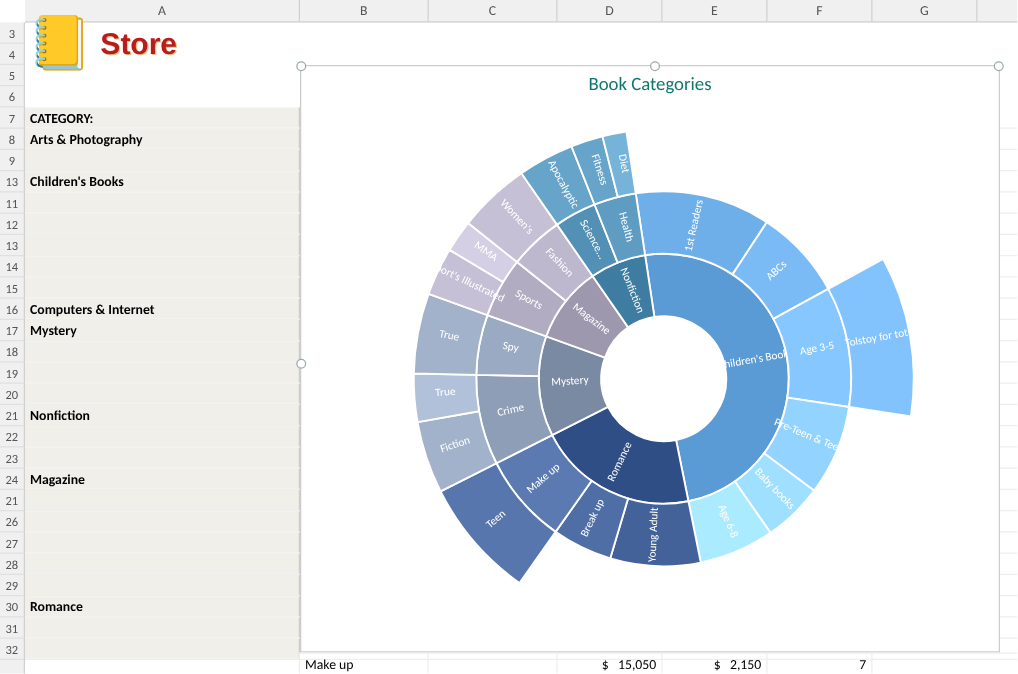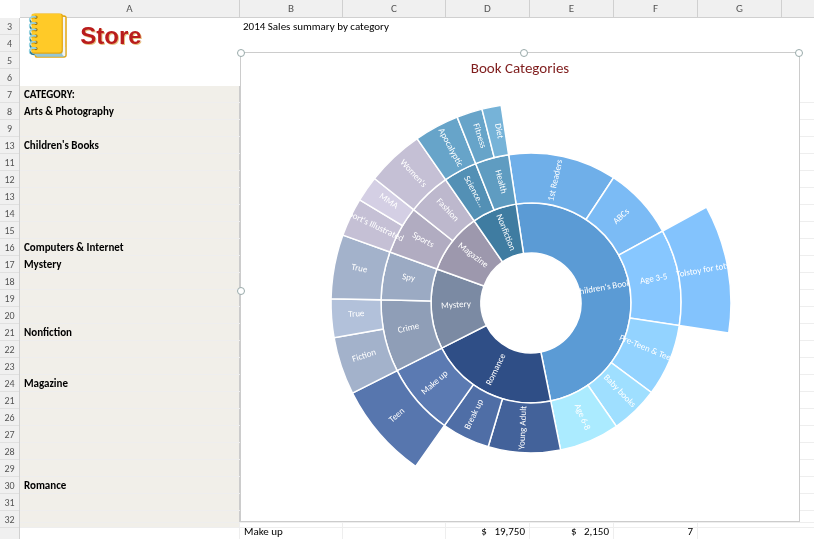--- a/index.html
+++ b/index.html
@@ -26,21 +26,21 @@
 .cell-row .cellA { width: 220px; border-right: 1px solid #ccc; padding: 0 4px; background: #f1efe9; font-size: 11px; line-height: 17px; }
 .cell-row .cellA.bold { font-weight: bold; }
 .top-area { height: 68px; position: relative; }
 .store-logo { position: absolute; left: 2px; top: -8px; display:flex; align-items:center; }
 .book-icon { font-size: 42px; margin-right: 6px; }
 .store-text { font-family: 'Arial Black', sans-serif; font-size: 24px; font-weight: 900; color: #b91c1c; text-shadow: 1px 1px 0 #e6c07e; }
 .title-cell { position: absolute; left: 223px; top: 2px; font-size: 11px; }
 
 
 .chart-box { position: absolute; left: 240px; top: 52px; width: 560px; height: 470px; background: #fff; border: 1px solid #ccc; }
-.chart-title { text-align: center; font-size: 15px; color: #7f1d1d; margin-top: 6px; font-family: Calibri, sans-serif; }
+.chart-title { text-align: center; font-size: 15px; color: #0f766e; margin-top: 6px; font-family: Calibri, sans-serif; }
 .sunburst { position: absolute; top: 40px; left: 80px; }
 .resize-handle { position: absolute; width: 8px; height: 8px; border: 1px solid #9aa; background: #fff; border-radius: 50%; }
 
 
 .bottom-vals { position:absolute; bottom:0; left:20px; right:0; height:17px; display:flex; font-size:11px; border-top:1px solid #eee; }
 .bottom-vals div { border-right: 1px solid #eee; line-height:17px; padding:0 4px; }
 
 text { font-family: Calibri, sans-serif; fill: #fff; font-size: 9px; }
 </style>
 </head>
@@ -89,21 +89,20 @@
     <div>32</div>
   </div>
 
 <div class="cells">
 
   <div class="top-area">
     <div class="store-logo">
       <span class="book-icon">📒</span>
       <span class="store-text">Store</span>
     </div>
-    <div class="title-cell">2014 Sales summary by category</div>
   </div>
 
   <div id="catrows">
       <div class="cell-row">
         <div class="cellA bold">CATEGORY:</div>
       </div>
       <div class="cell-row">
         <div class="cellA bold">Arts &amp; Photography</div>
       </div>
       <div class="cell-row">
@@ -251,16 +250,16 @@
       <text x="-53.847835509503206" y="-166.5094910536378" text-anchor="middle" transform="rotate(432.0792082025713 -53.847835509503206 -166.5094910536378)">Fitness</text>
       <path d="M-36.77129038000224,-145.42308002442238A150,150 0 0 1 -22.415719871039833,-148.31566169040636L-29.887626494719775,-197.75421558720848A200,200 0 0 0 -49.02838717333632,-193.89744003256317Z" fill="#76b3d8" stroke="#fff" stroke-width="1.5"></path>
       <text x="-34.56696312819035" y="-171.55210596228287" text-anchor="middle" transform="rotate(438.60770561189776 -34.56696312819035 -171.55210596228287)">Diet</text>
     </svg>
 </div>
 
 <div class="bottom-vals">
   <div style="width:220px"></div>
   <div style="width:103px">Make up</div>
   <div style="width:103px"></div>
-  <div style="width:84px;text-align:right"><span>$</span>&nbsp;&nbsp;&nbsp;<span>19,750</span></div>
+  <div style="width:84px;text-align:right"><span>$</span>&nbsp;&nbsp;&nbsp;<span>15,050</span></div>
   <div style="width:84px;text-align:right"><span>$</span>&nbsp;&nbsp;&nbsp;<span>2,150</span></div>
   <div style="width:84px;text-align:right">7</div>
 </div>
 
 </body></html>

